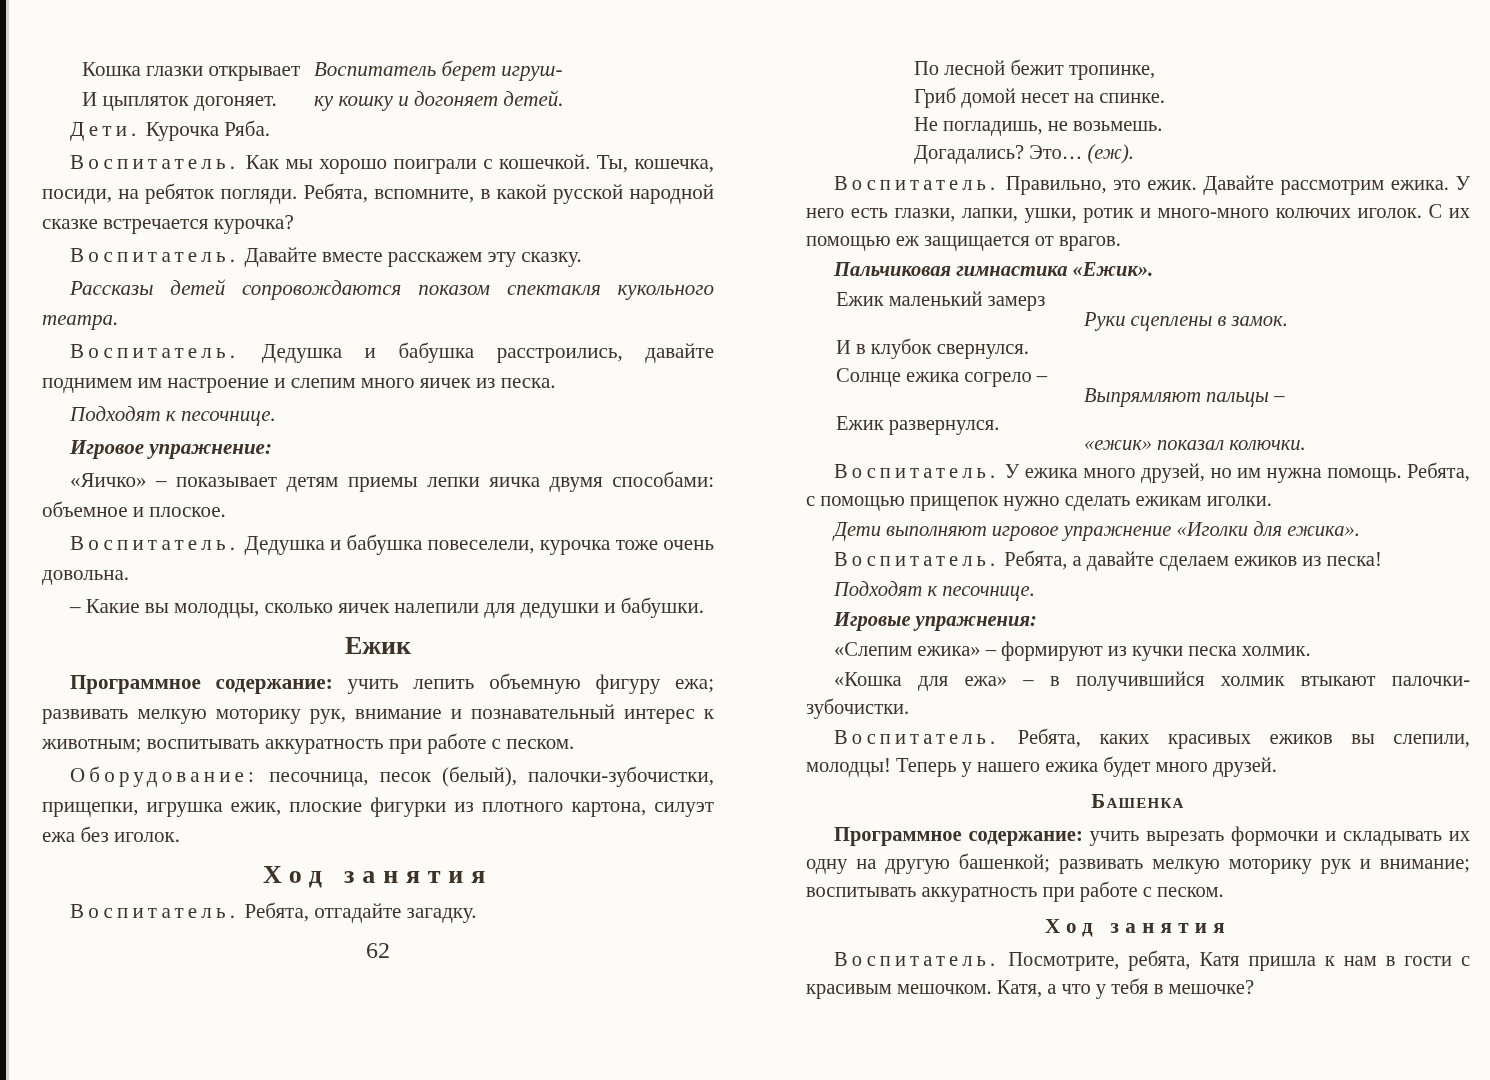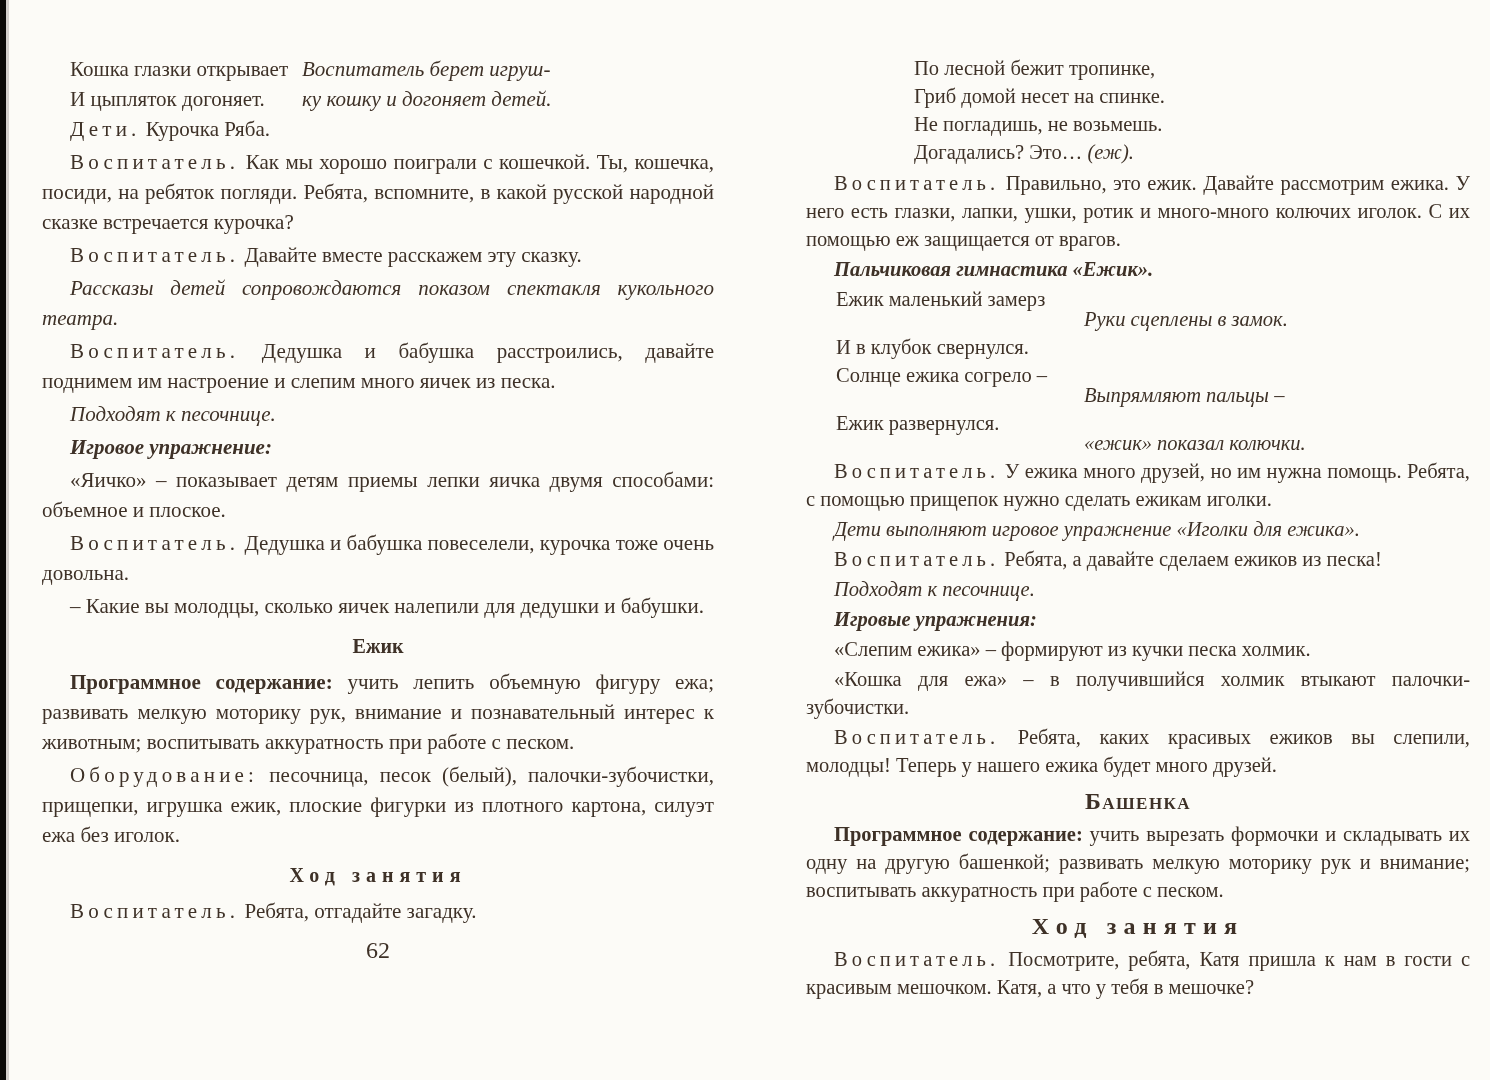--- a/index.html
+++ b/index.html
@@ -15,27 +15,27 @@
   .page-left{left:42px;width:672px;font-size:21px;line-height:30px;}
   .page-right{left:806px;width:664px;font-size:20.5px;line-height:28px;}
 
   .para{margin:0 0 3px 0;text-indent:28px;text-align:justify;}
   .page-right .para{margin-bottom:2px;}
   .i{font-style:italic;}
   .b{font-weight:bold;}
   .bi{font-weight:bold;font-style:italic;}
   .sp{letter-spacing:0.2em;}
 
-  .h-title{margin:10px 0 6px 0;text-align:center;font-weight:bold;font-size:20px;text-indent:0;}
-  .page-right .h-title{margin:8px 0 5px 0;font-size:24px;}
+  .h-title{margin:10px 0 6px 0;text-align:center;font-weight:bold;font-size:26px;text-indent:0;}
+  .page-right .h-title{margin:8px 0 5px 0;font-size:21px;}
   .h-spaced{letter-spacing:0.3em;}
   .h-smallcaps{font-variant:small-caps;letter-spacing:0.06em;font-size:23px;}
 
   .vrow{display:flex;padding-left:28px;}
-  .vrow .vl{width:232px;flex:none;}
+  .vrow .vl{width:232px;flex:none;margin-left:12px;}
   .vrow .vr{flex:none;font-style:italic;}
 
   .fp-row{display:flex;padding-left:30px;}
   .fp-row .fa{width:248px;flex:none;}
   .fp-row .fn{flex:none;font-style:italic;margin-top:20px;}
 
   .riddle{padding-left:108px;margin-bottom:3px;}
 
   .pageno{margin-top:9px;text-align:center;font-size:24px;text-indent:0;}
 </style>

